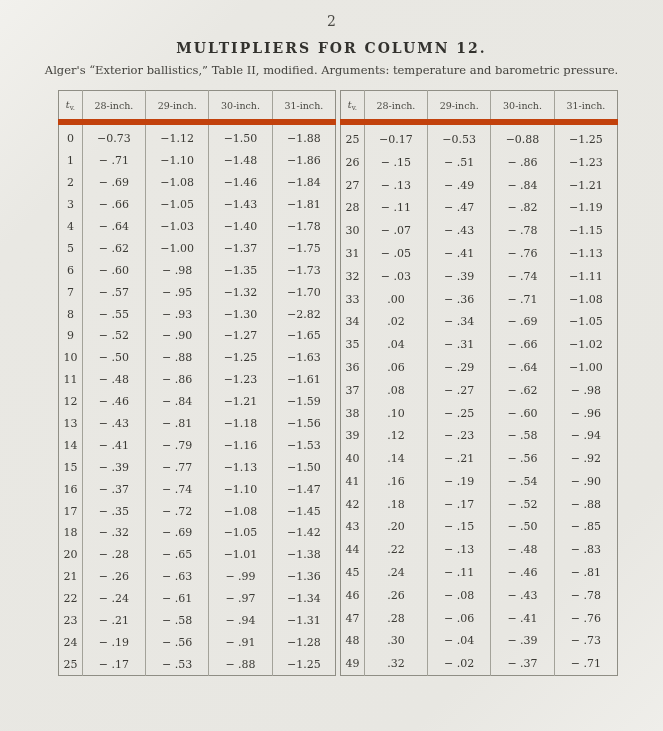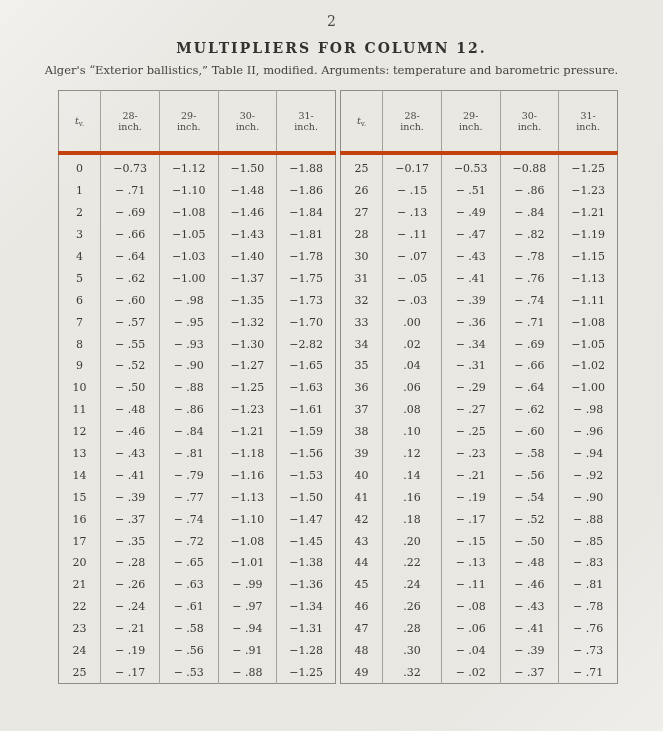--- a/index.html
+++ b/index.html
@@ -57,25 +57,25 @@
     border-collapse: collapse;
     table-layout: fixed;
     border: 1px solid #8f8e85;
     background: transparent;
   }
   table.half th {
     height: 28px;
     font-size: 9.5px;
     font-weight: normal;
     color: #4a4943;
-    border-bottom: 4px solid #c2410c;
+    border-bottom: 6px solid #c2410c;
     border-right: 1px solid #a3a299;
     text-align: center;
     vertical-align: middle;
-    padding: 16px;
+    padding: 0;
   }
   table.half th:last-child,
   table.half td:last-child {
     border-right: none;
   }
   table.half td {
     height: 21.9px;
     font-size: 11px;
     color: #3b3a35;
     border-right: 1px solid #a3a299;
@@ -234,20 +234,27 @@
           <td>−1.47</td>
         </tr>
         <tr>
           <td>17</td>
           <td>− .35</td>
           <td>− .72</td>
           <td>−1.08</td>
           <td>−1.45</td>
         </tr>
         <tr>
+          <td>18</td>
+          <td>− .32</td>
+          <td>− .69</td>
+          <td>−1.05</td>
+          <td>−1.42</td>
+        </tr>
+        <tr>
           <td>20</td>
           <td>− .28</td>
           <td>− .65</td>
           <td>−1.01</td>
           <td>−1.38</td>
         </tr>
         <tr>
           <td>21</td>
           <td>− .26</td>
           <td>− .63</td>

